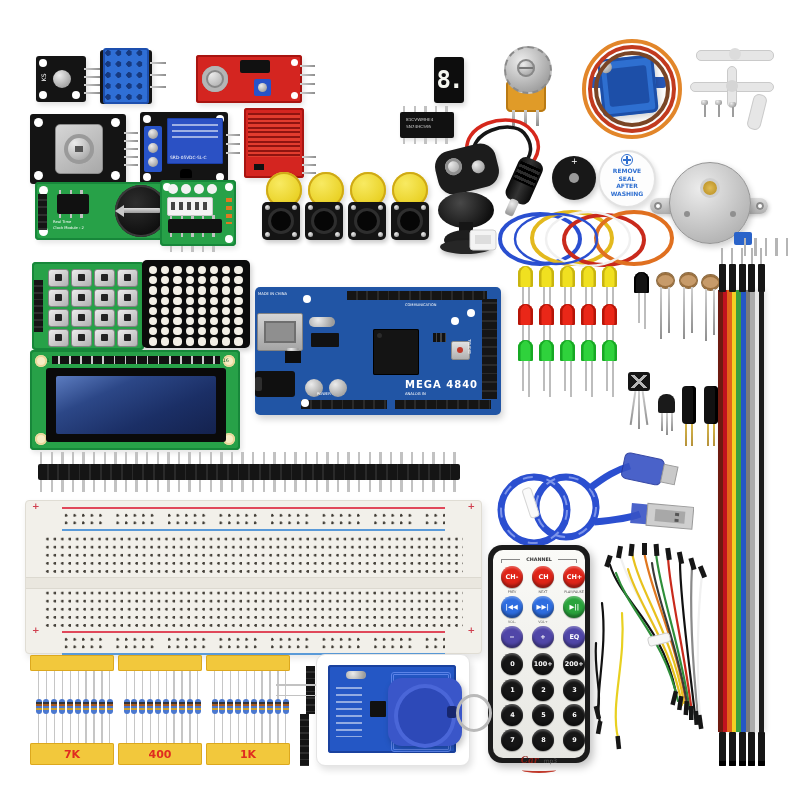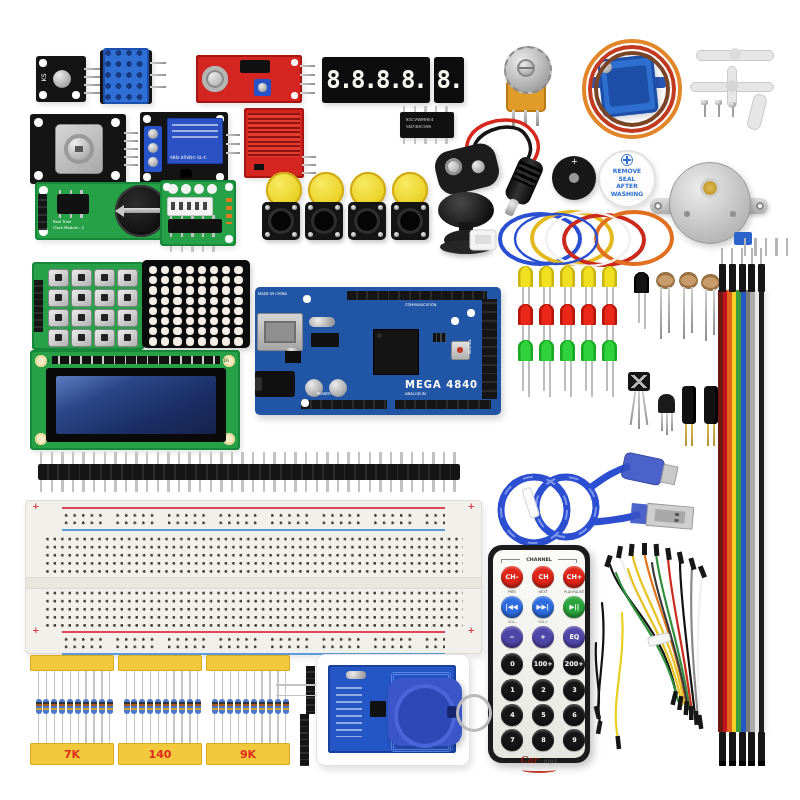--- a/index.html
+++ b/index.html
@@ -92,23 +92,20 @@
     <div class="a" style="left:44px;top:5px;width:30px;height:13px;background:#111;border-radius:2px"></div>
     <div class="a" style="left:58px;top:24px;width:17px;height:17px;background:#2753c9;border-radius:2px">
       <div class="a silver" style="left:4px;top:4px;width:9px;height:9px"></div>
     </div>
     <div class="pin-r" style="left:104px;top:10px;width:15px"></div>
     <div class="pin-r" style="left:104px;top:19px;width:15px"></div>
     <div class="pin-r" style="left:104px;top:28px;width:15px"></div>
     <div class="pin-r" style="left:104px;top:37px;width:15px"></div>
   </div>
 
-  <div class="a" style="left:322px;top:57px;width:108px;height:46px;background:#0d0d0d;border-radius:3px;display:flex;align-items:center;justify-content:center;box-shadow:2px 3px 5px rgba(0,0,0,.15)">
-    <span style="font-family:'DejaVu Sans Mono',monospace;font-weight:bold;font-size:24px;color:#f4f6ef;letter-spacing:-2px">8.8.8.8.</span>
-  </div>
 
   <div class="a" style="left:434px;top:57px;width:30px;height:46px;background:#0d0d0d;border-radius:3px;display:flex;align-items:center;justify-content:center;box-shadow:2px 3px 5px rgba(0,0,0,.15)">
     <span style="font-family:'DejaVu Sans Mono',monospace;font-weight:bold;font-size:24px;color:#f4f6ef;letter-spacing:-2px">8.</span>
   </div>
 
   <div class="a" style="left:498px;top:44px;width:56px;height:78px">
     <div class="a" style="left:8px;top:36px;width:40px;height:32px;background:#e09b28;border-radius:5px;box-shadow:inset 0 0 0 2px #b97a14"></div>
     <div class="pin-d" style="left:14px;top:66px;height:16px;width:3px"></div>
     <div class="pin-d" style="left:26px;top:66px;height:16px;width:3px"></div>
     <div class="pin-d" style="left:38px;top:66px;height:16px;width:3px"></div>
@@ -909,21 +906,21 @@
           <div class="res-body"></div>
         </div>
         <div class="res" style="left: 76.1px;">
           <div class="res-lead"></div>
           <div class="res-body"></div>
         </div>
       </div>
     <div class="a" id="res-g1" style="left:88px;top:0;width:84px;height:112px">
       <div class="tape" style="top:0;height:16px"></div>
       <div class="tape" style="top:88px;height:22px;display:flex;align-items:center;justify-content:center">
-        <span style="color:#e02b20;font-weight:bold;font-size:11px">140</span>
+        <span style="color:#e02b20;font-weight:bold;font-size:11px">400</span>
       </div>
     <div class="res" style="left: 5px;">
           <div class="res-lead"></div>
           <div class="res-body"></div>
         </div>
         <div class="res" style="left: 12.9px;">
           <div class="res-lead"></div>
           <div class="res-body"></div>
         </div>
         <div class="res" style="left: 20.8px;">
@@ -955,21 +952,21 @@
           <div class="res-body"></div>
         </div>
         <div class="res" style="left: 76.1px;">
           <div class="res-lead"></div>
           <div class="res-body"></div>
         </div>
       </div>
     <div class="a" id="res-g2" style="left:176px;top:0;width:84px;height:112px">
       <div class="tape" style="top:0;height:16px"></div>
       <div class="tape" style="top:88px;height:22px;display:flex;align-items:center;justify-content:center">
-        <span style="color:#e02b20;font-weight:bold;font-size:11px">9K</span>
+        <span style="color:#e02b20;font-weight:bold;font-size:11px">1K</span>
       </div>
     <div class="res" style="left: 5px;">
           <div class="res-lead"></div>
           <div class="res-body"></div>
         </div>
         <div class="res" style="left: 12.9px;">
           <div class="res-lead"></div>
           <div class="res-body"></div>
         </div>
         <div class="res" style="left: 20.8px;">

